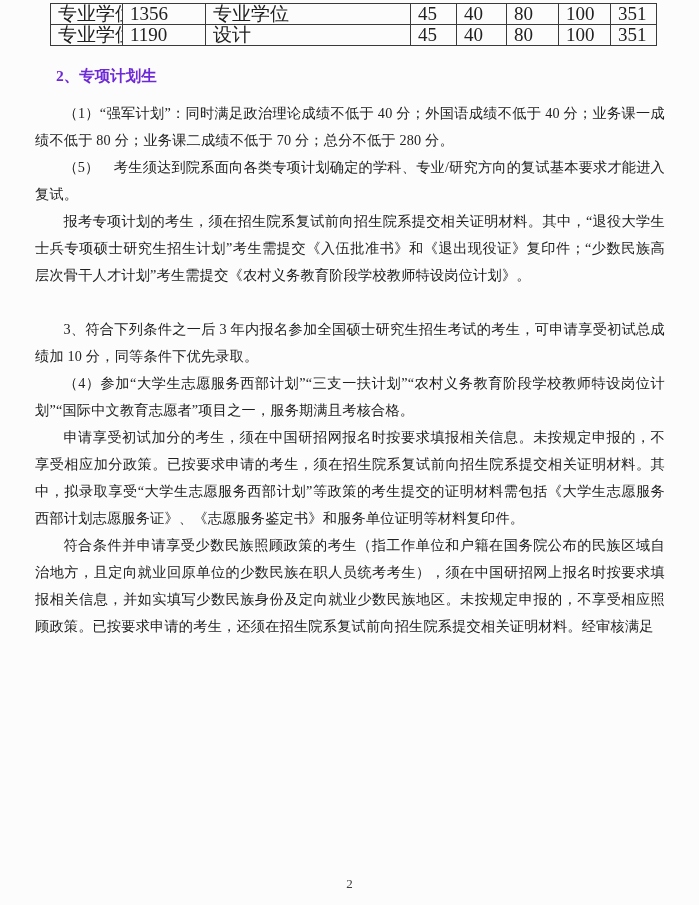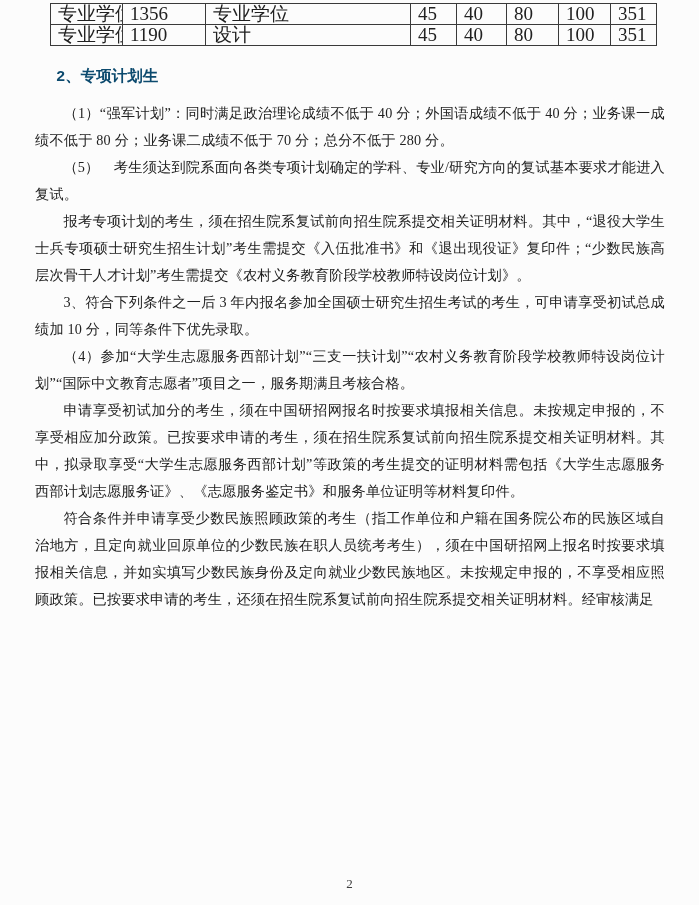--- a/index.html
+++ b/index.html
@@ -22,35 +22,35 @@
   table.score-table td {
     border: 1px solid #3a3a3a;
     font-size: 19px;
     height: 20px;
     line-height: 20px;
     padding: 0 7px;
     white-space: nowrap;
     overflow: hidden;
   }
   .heading {
-    font-family: Liberation Mono, monospace;
+    font-family: Liberation Serif, serif;
     font-weight: 700;
     font-size: 15.5px;
     margin: 20px 0 0 56px;
-    color: #0c4a6e;
+    color: #6d28d9;
   }
   .content {
     margin: 13px 34px 0 35px;
     font-size: 14.2px;
     line-height: 27px;
     text-align: justify;
     letter-spacing: 0.2px;
   }
   .content p { margin: 0; text-indent: 2em; }
-  .content p.gap-above { }
+  .content p.gap-above { margin-top: 27px; }
   .page-number {
     position: absolute;
     bottom: 13px;
     left: 0;
     width: 100%;
     text-align: center;
     font-size: 13px;
     color: #3c3c3c;
   }
 </style>

